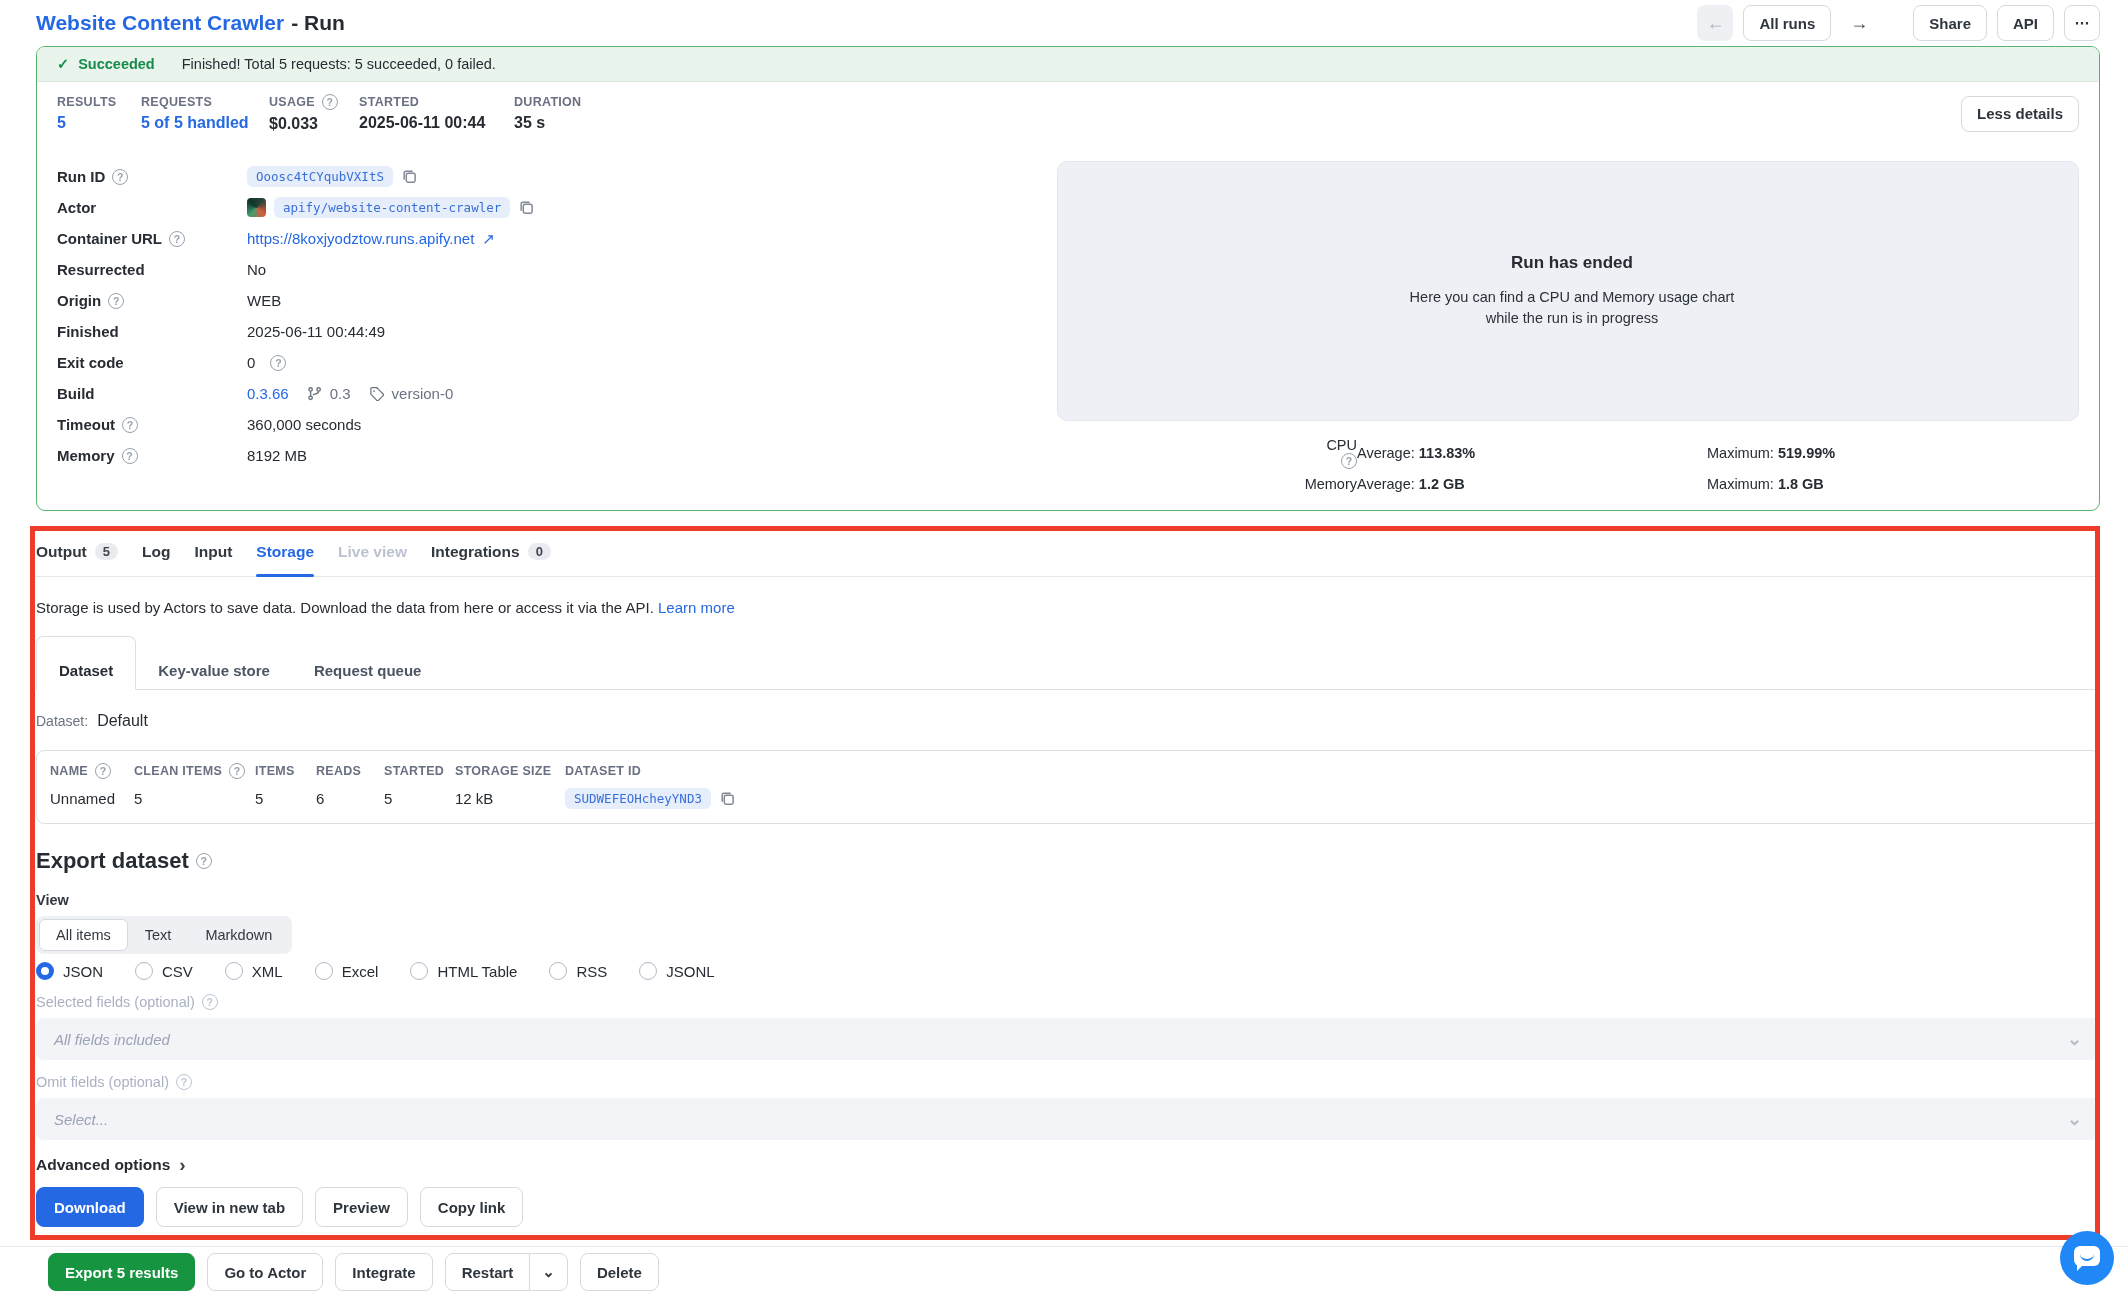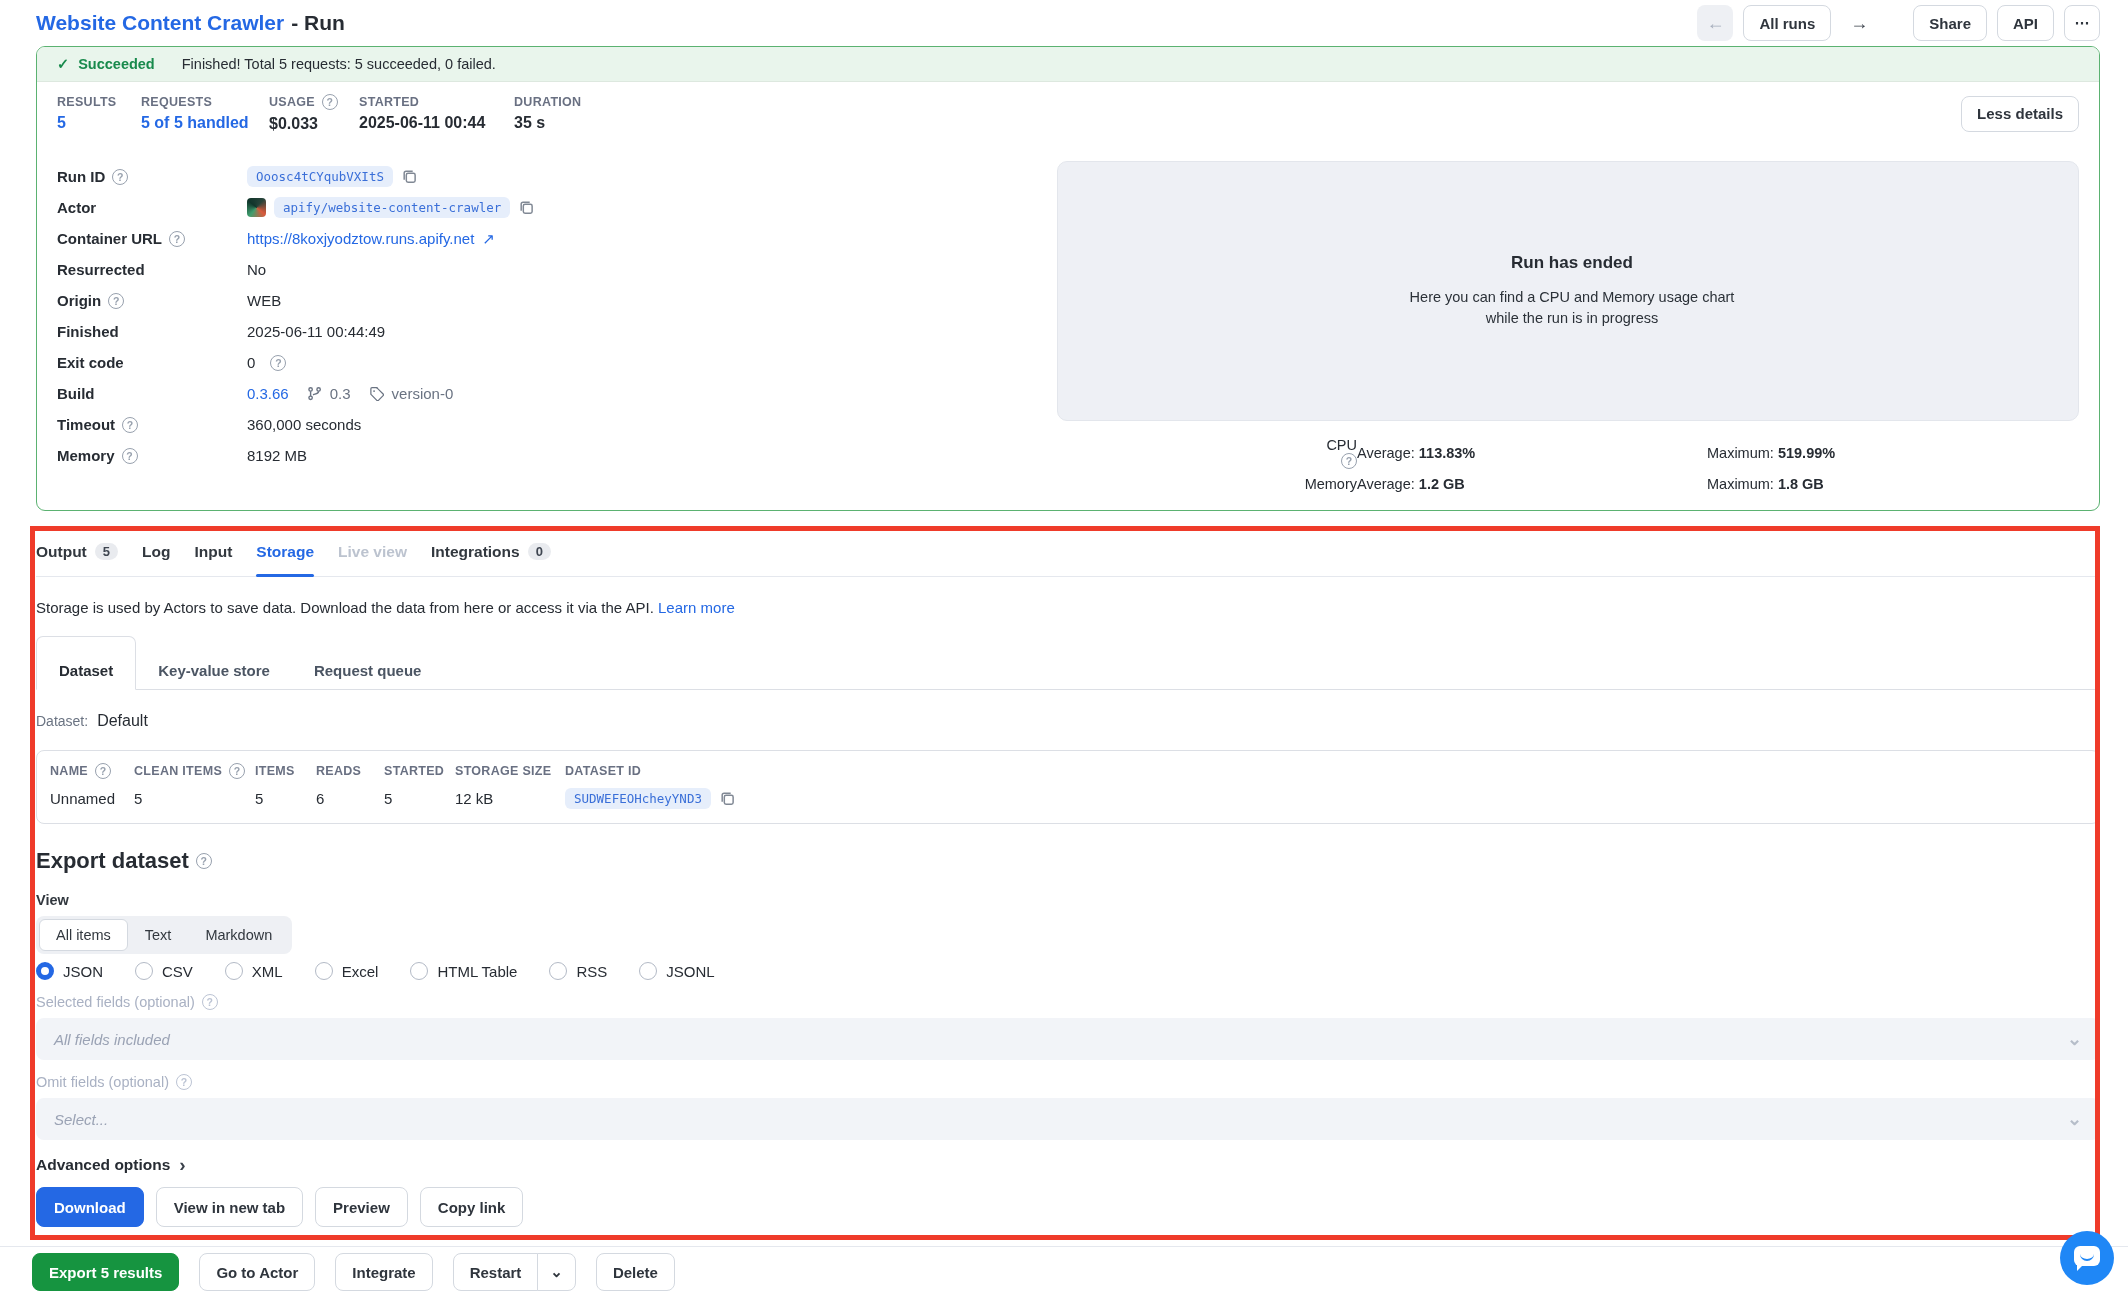--- a/index.html
+++ b/index.html
@@ -110,21 +110,21 @@
   .select .chev { font-style:normal; color:#b6bdc9; font-size:18px; font-weight:700; }
   .advanced { margin-top:14px; display:flex; align-items:center; gap:9px; font-size:15.5px; font-weight:600; cursor:pointer; }
   .advanced .chev-r { font-size:19px; font-weight:700; color:#3a414b; }
   .export-buttons { display:flex; gap:12px; margin-top:11px; position:relative; z-index:45; }
   .btn40 { height:40px; padding:0 17px; border:1px solid #d4d9e0; border-radius:8px; background:#fff;
            font-size:15px; font-weight:600; color:#2f353d; display:inline-flex; align-items:center; cursor:pointer; }
   .btn40.primary { background:#2468e4; border-color:#2468e4; color:#fff; }
 
   
   .footer { position:absolute; left:0; right:0; bottom:0; height:51px; background:#fff; border-top:1px solid #e5e8ee;
-            display:flex; align-items:center; gap:20px; padding-left:32px; z-index:30; }
+            display:flex; align-items:center; gap:12px; padding-left:48px; z-index:30; }
   .btn38 { height:38px; padding:0 16px; border:1px solid #d4d9e0; border-radius:8px; background:#fff;
            font-size:15px; font-weight:600; color:#2f353d; display:inline-flex; align-items:center; cursor:pointer; }
   .btn38.green { background:#169440; border-color:#169440; color:#fff; font-weight:700; }
   .split { display:inline-flex; }
   .split .btn38:first-child { border-radius:8px 0 0 8px; }
   .split .btn38:last-child { border-radius:0 8px 8px 0; margin-left:-1px; padding:0 12px; }
 
   
   .chat { position:absolute; right:14px; bottom:12px; width:54px; height:54px; border-radius:50%;
           background:#1f87f6; z-index:60; cursor:pointer; }

